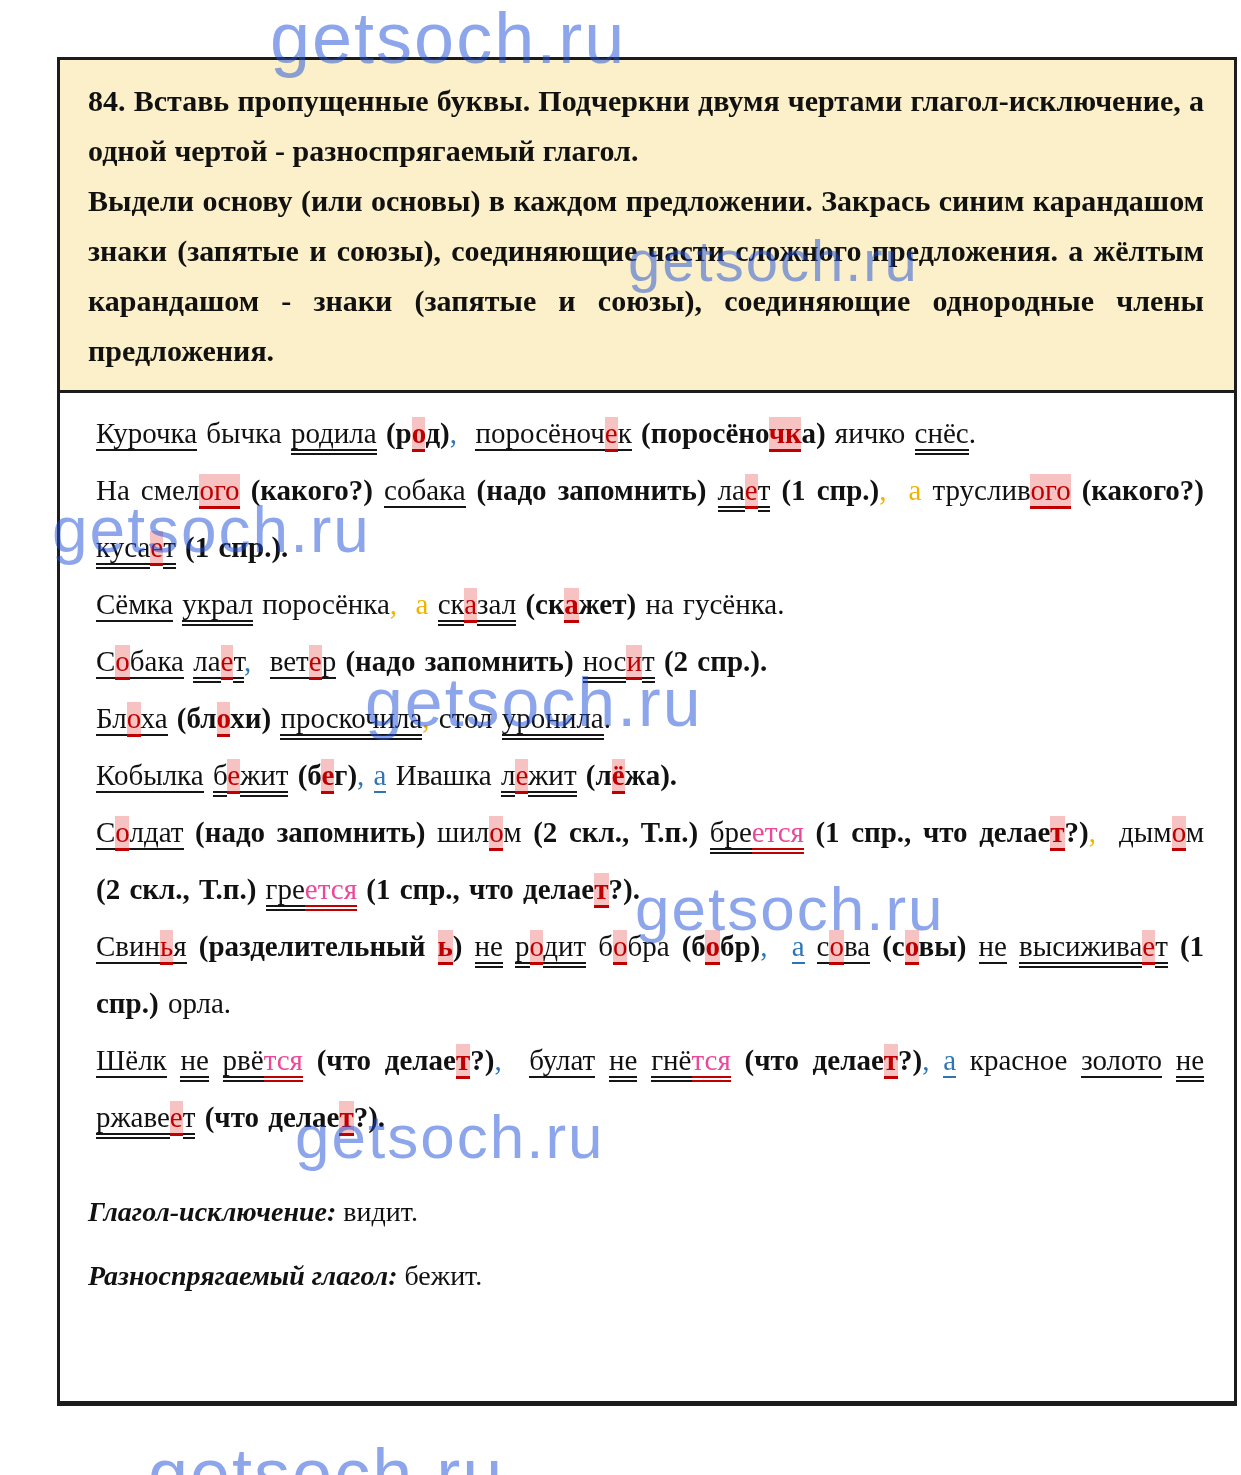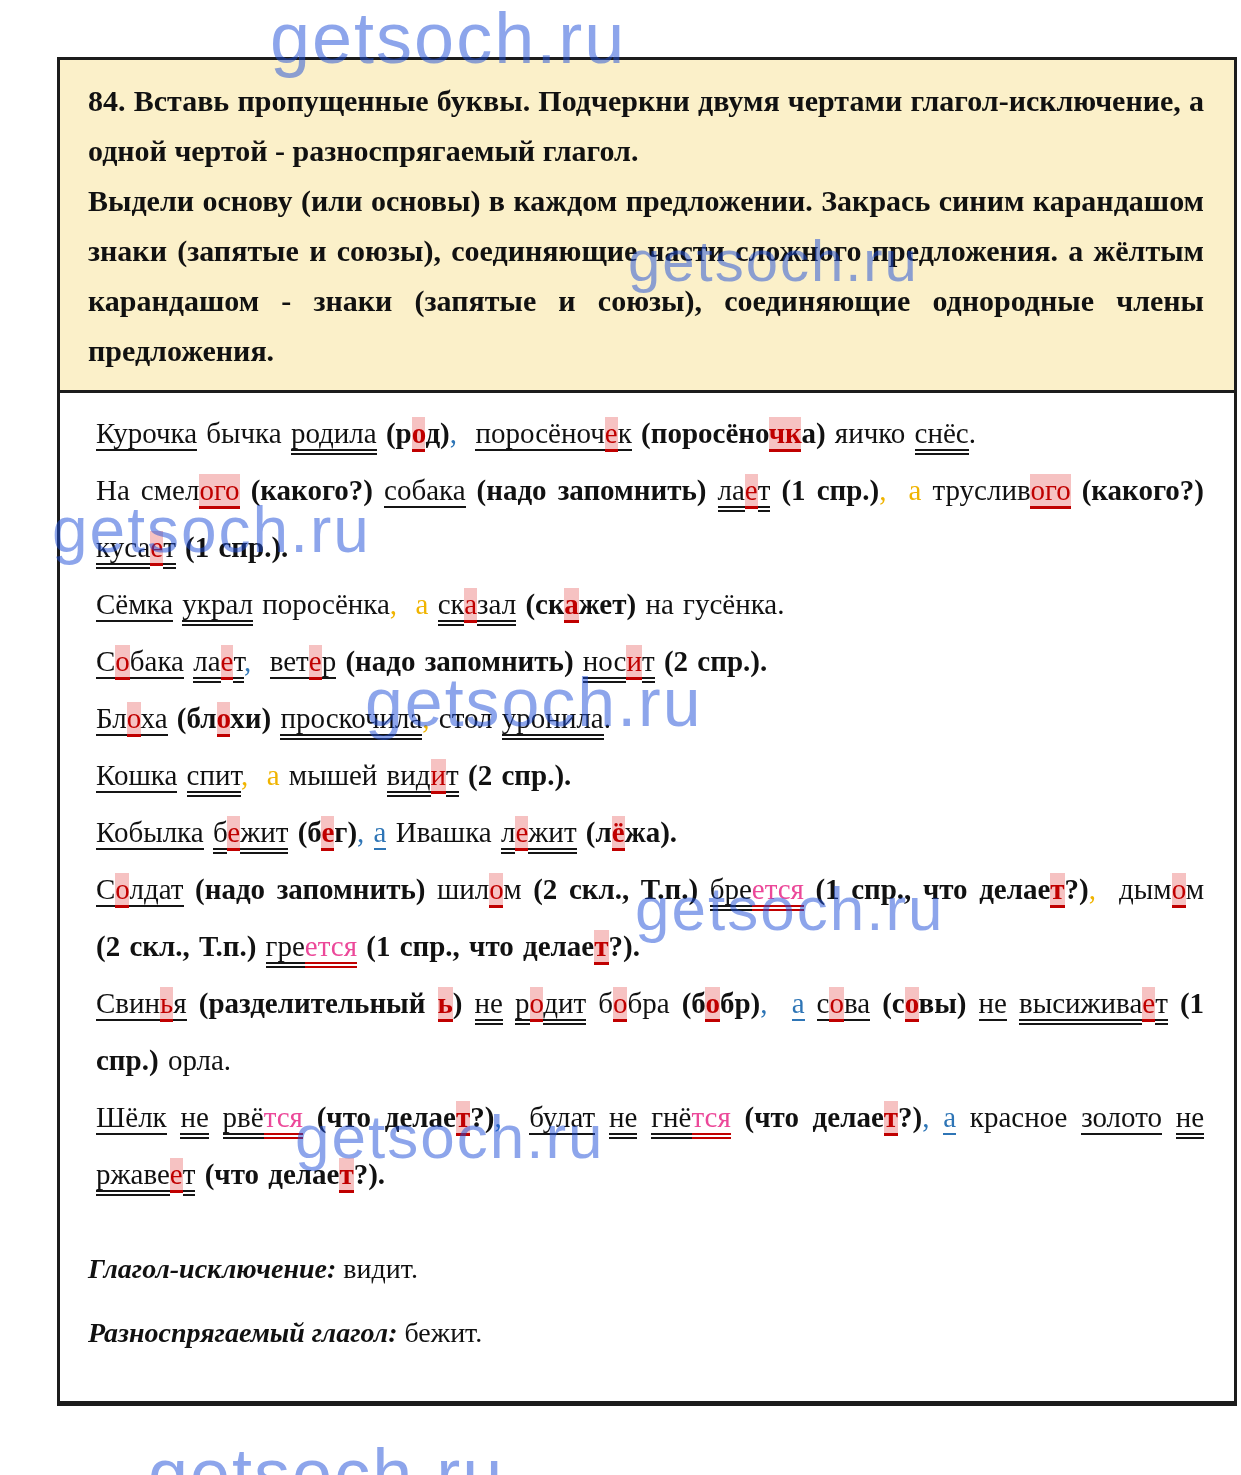--- a/index.html
+++ b/index.html
@@ -71,21 +71,20 @@
     <p>84. Вставь пропущенные буквы. Подчеркни двумя чертами глагол-исключение, а одной чертой - разноспрягаемый глагол.</p>
     <p>Выдели основу (или основы) в каждом предложении. Закрась синим карандашом знаки (запятые и союзы), соединяющие части сложного предложения. а жёлтым карандашом - знаки (запятые и союзы), соединяющие однородные члены предложения.</p>
   </div>
 
   <div class="solution" id="solution">
       <p><span class="u1">Курочка</span><span> бычка </span><span class="u2">родила</span><span> </span><span class="b">(р</span><span class="b ins">о</span><span class="b">д)</span><span class="cb">,</span><span>&nbsp; </span><span class="u1">поросёноч</span><span class="u1 ins">е</span><span class="u1">к</span><span> </span><span class="b">(поросёно</span><span class="b ins">чк</span><span class="b">а)</span><span> яичко </span><span class="u2">снёс</span><span>.</span></p>
       <p><span>На смел</span><span class="ins">ого</span><span> </span><span class="b">(какого?)</span><span> </span><span class="u1">собака</span><span> </span><span class="b">(надо запомнить)</span><span> </span><span class="u2">ла</span><span class="u2 ins">е</span><span class="u2">т</span><span> </span><span class="b">(1 спр.)</span><span class="cy">,</span><span>&nbsp; </span><span class="ay">а</span><span> труслив</span><span class="ins">ого</span><span> </span><span class="b">(какого?)</span><span> </span><span class="u2">куса</span><span class="u2 ins">е</span><span class="u2">т</span><span> </span><span class="b">(1 спр.).</span></p>
       <p><span class="u1">Сёмка</span><span> </span><span class="u2">украл</span><span> поросёнка</span><span class="cy">,</span><span>&nbsp; </span><span class="ay">а</span><span> </span><span class="u2">ск</span><span class="u2 ins">а</span><span class="u2">зал</span><span> </span><span class="b">(ск</span><span class="b ins">а</span><span class="b">жет)</span><span> на гусёнка.</span></p>
       <p><span class="u1">С</span><span class="u1 ins">о</span><span class="u1">бака</span><span> </span><span class="u2">ла</span><span class="u2 ins">е</span><span class="u2">т</span><span class="cb">,</span><span>&nbsp; </span><span class="u1">вет</span><span class="u1 ins">е</span><span class="u1">р</span><span> </span><span class="b">(надо запомнить)</span><span> </span><span class="u2">нос</span><span class="u2 ins">и</span><span class="u2">т</span><span> </span><span class="b">(2 спр.).</span></p>
       <p><span class="u1">Бл</span><span class="u1 ins">о</span><span class="u1">ха</span><span> </span><span class="b">(бл</span><span class="b ins">о</span><span class="b">хи)</span><span> </span><span class="u2">проскочила</span><span class="cy">,</span><span> стол </span><span class="u2">уронила</span><span>.</span></p>
-      <p><span class="u1">Кошка</span><span> </span><span class="u2">спит</span><span class="cy">,</span><span>&nbsp; </span><span class="ay">а</span><span> мышей </span><span class="u2">вид</span><span class="u2 ins">и</span><span class="u2">т</span><span> </span><span class="b">(2 спр.).</span></p>
       <p><span class="u1">Кобылка</span><span> </span><span class="u2">б</span><span class="u2 ins">е</span><span class="u2">жит</span><span> </span><span class="b">(б</span><span class="b ins">е</span><span class="b">г)</span><span class="cb">,</span><span> </span><span class="ab">а</span><span> Ивашка </span><span class="u2">л</span><span class="u2 ins">е</span><span class="u2">жит</span><span> </span><span class="b">(л</span><span class="b ins">ё</span><span class="b">жа).</span></p>
       <p><span class="u1">С</span><span class="u1 ins">о</span><span class="u1">лдат</span><span> </span><span class="b">(надо запомнить)</span><span> шил</span><span class="ins">о</span><span>м</span><span> </span><span class="b">(2 скл., Т.п.)</span><span> </span><span class="u2">бре</span><span class="u2 red">ется</span><span> </span><span class="b">(1 спр., что делае</span><span class="b ins">т</span><span class="b">?)</span><span class="cy">,</span><span>&nbsp; дым</span><span class="ins">о</span><span>м</span><span> </span><span class="b">(2 скл., Т.п.)</span><span> </span><span class="u2">гре</span><span class="u2 red">ется</span><span> </span><span class="b">(1 спр., что делае</span><span class="b ins">т</span><span class="b">?).</span></p>
       <p><span class="u1">Свин</span><span class="u1 ins">ь</span><span class="u1">я</span><span> </span><span class="b">(разделительный </span><span class="b ins">ь</span><span class="b">)</span><span> </span><span class="u2">не</span><span> </span><span class="u2">р</span><span class="u2 ins">о</span><span class="u2">дит</span><span> б</span><span class="ins">о</span><span>бра</span><span> </span><span class="b">(б</span><span class="b ins">о</span><span class="b">бр)</span><span class="cb">,</span><span>&nbsp; </span><span class="ab">а</span><span> </span><span class="u1">с</span><span class="u1 ins">о</span><span class="u1">ва</span><span> </span><span class="b">(с</span><span class="b ins">о</span><span class="b">вы)</span><span> </span><span class="u1">не</span><span> </span><span class="u2">высижива</span><span class="u2 ins">е</span><span class="u2">т</span><span> </span><span class="b">(1 спр.)</span><span> орла.</span></p>
       <p><span class="u1">Шёлк</span><span> </span><span class="u2">не</span><span> </span><span class="u2">рвё</span><span class="u2 red">тся</span><span> </span><span class="b">(что делае</span><span class="b ins">т</span><span class="b">?)</span><span class="cb">,</span><span>&nbsp; </span><span class="u1">булат</span><span> </span><span class="u2">не</span><span> </span><span class="u2">гнё</span><span class="u2 red">тся</span><span> </span><span class="b">(что делае</span><span class="b ins">т</span><span class="b">?)</span><span class="cb">,</span><span> </span><span class="ab">а</span><span> красное </span><span class="u1">золото</span><span> </span><span class="u2">не</span><span> </span><span class="u2">ржаве</span><span class="u2 ins">е</span><span class="u2">т</span><span> </span><span class="b">(что делае</span><span class="b ins">т</span><span class="b">?).</span></p>
     </div>
 
   <div class="answers" style="padding:0 46px 0 28px;">
     <p>
       <span class="lbl">Глагол-исключение:</span><span> видит.</span>
     </p>

